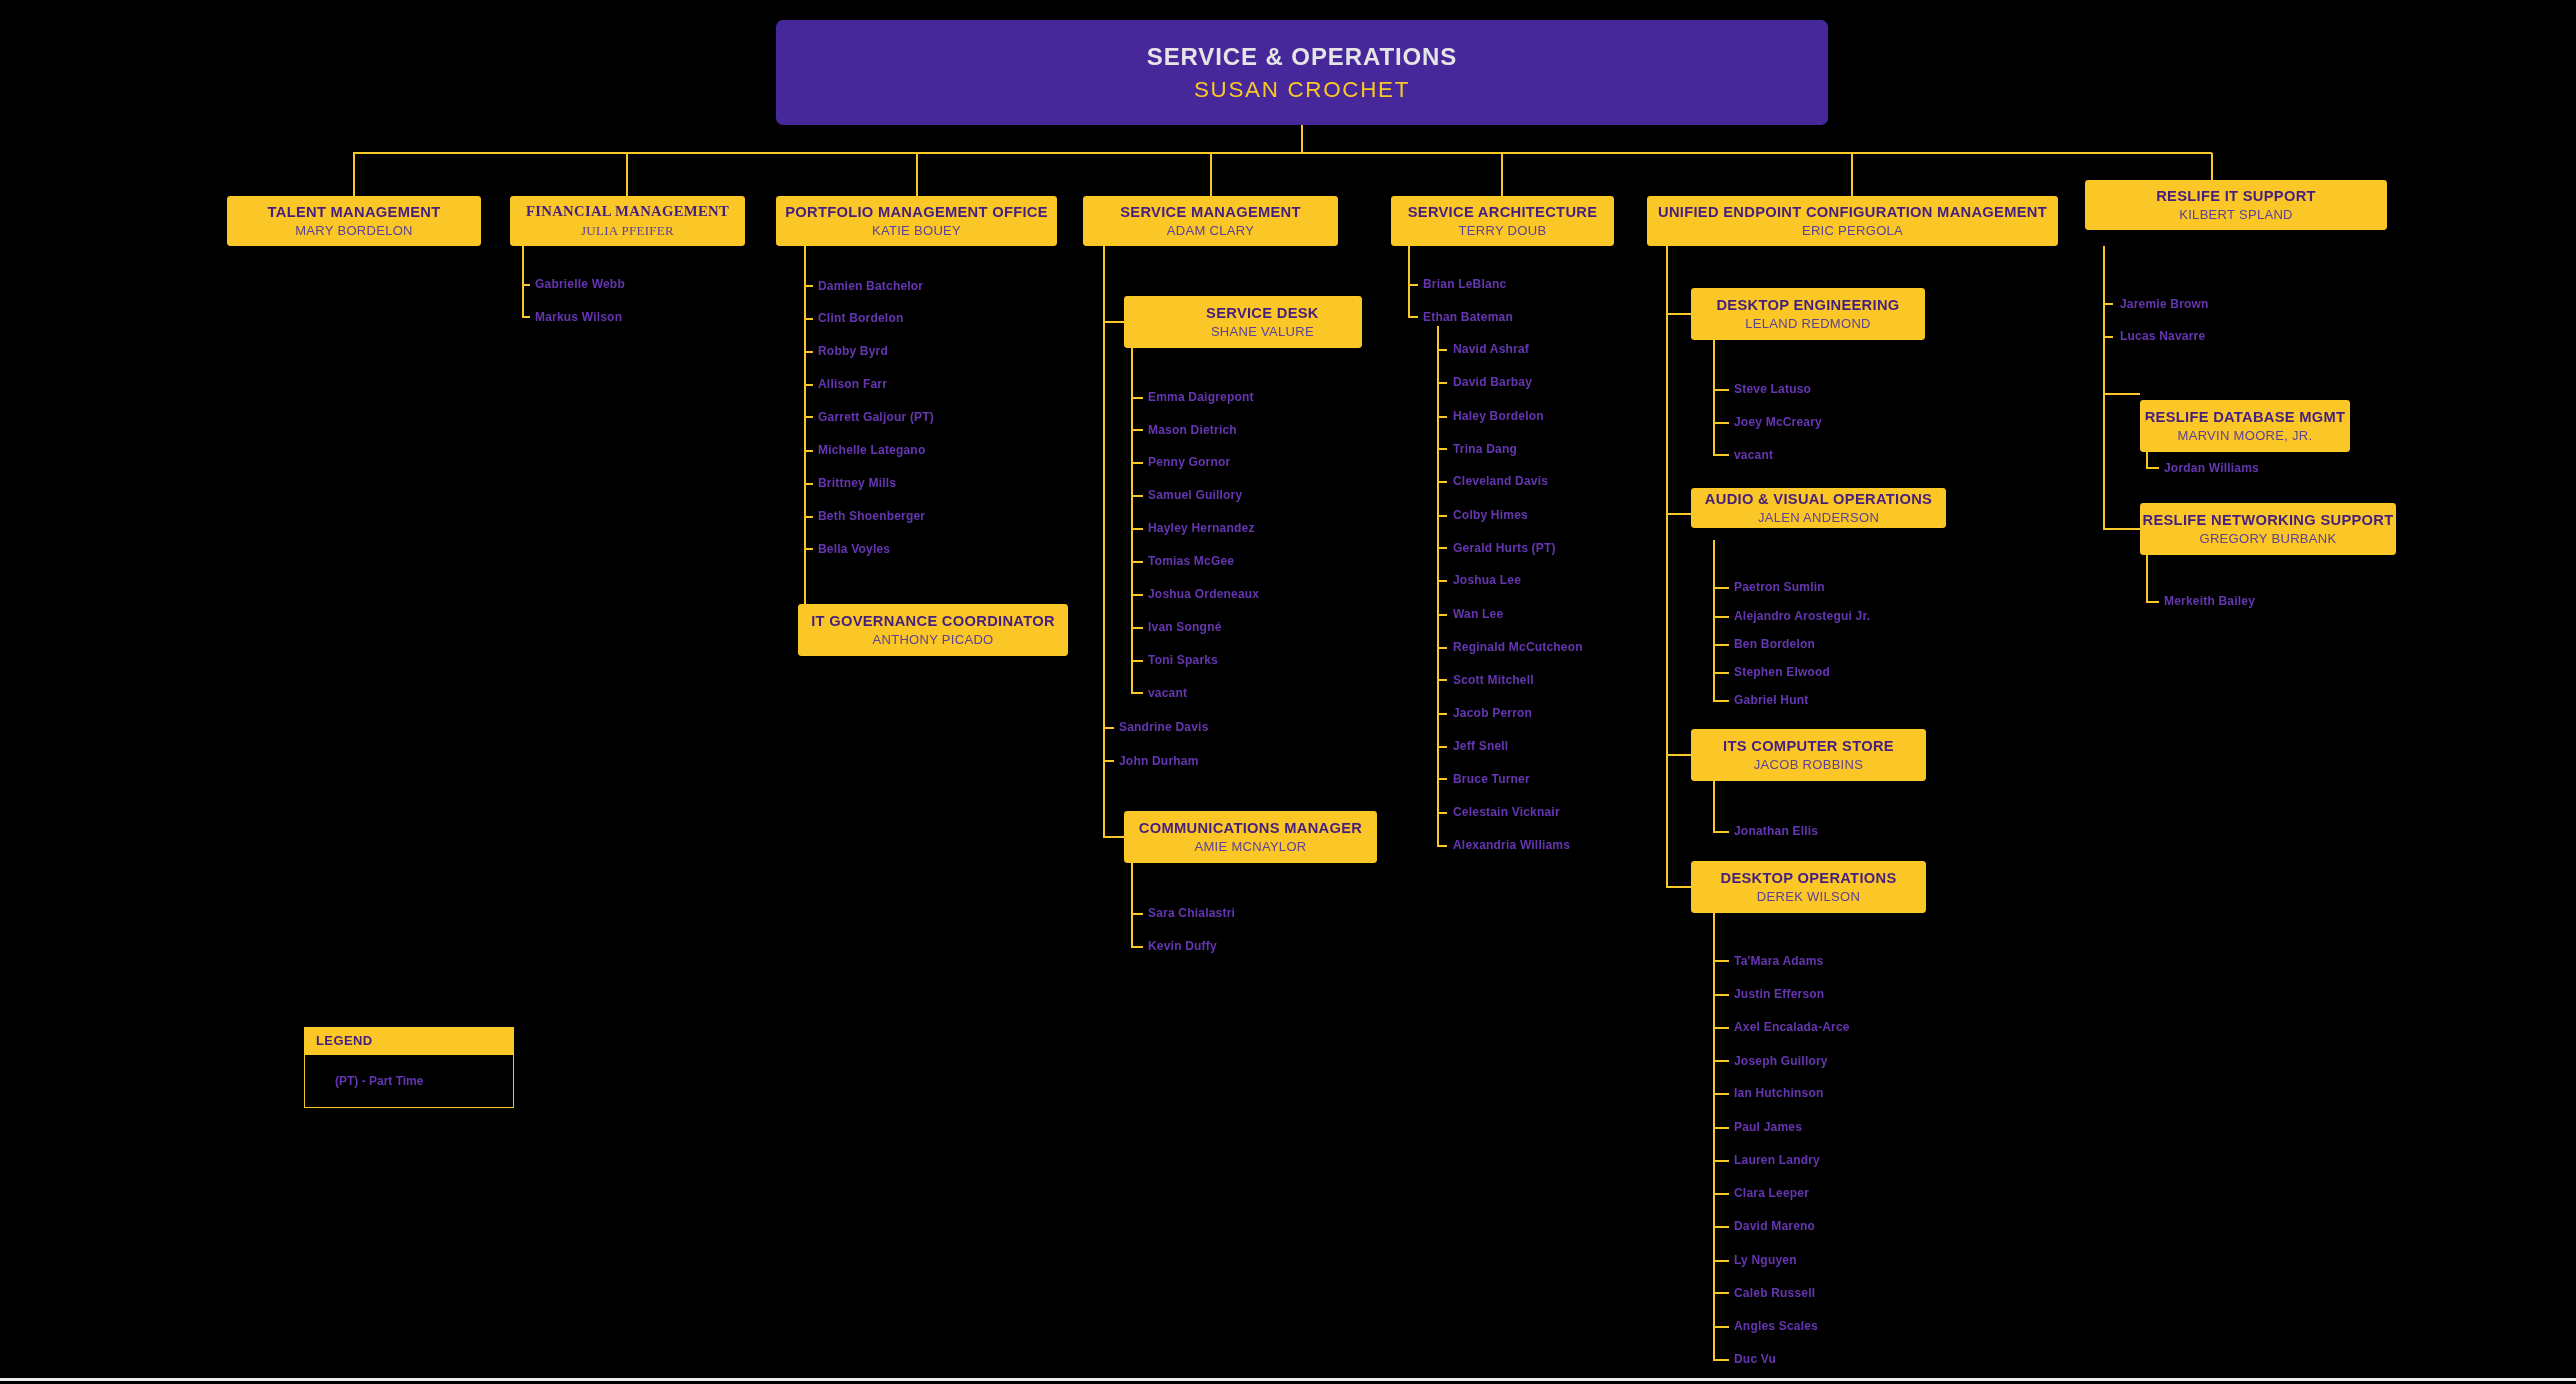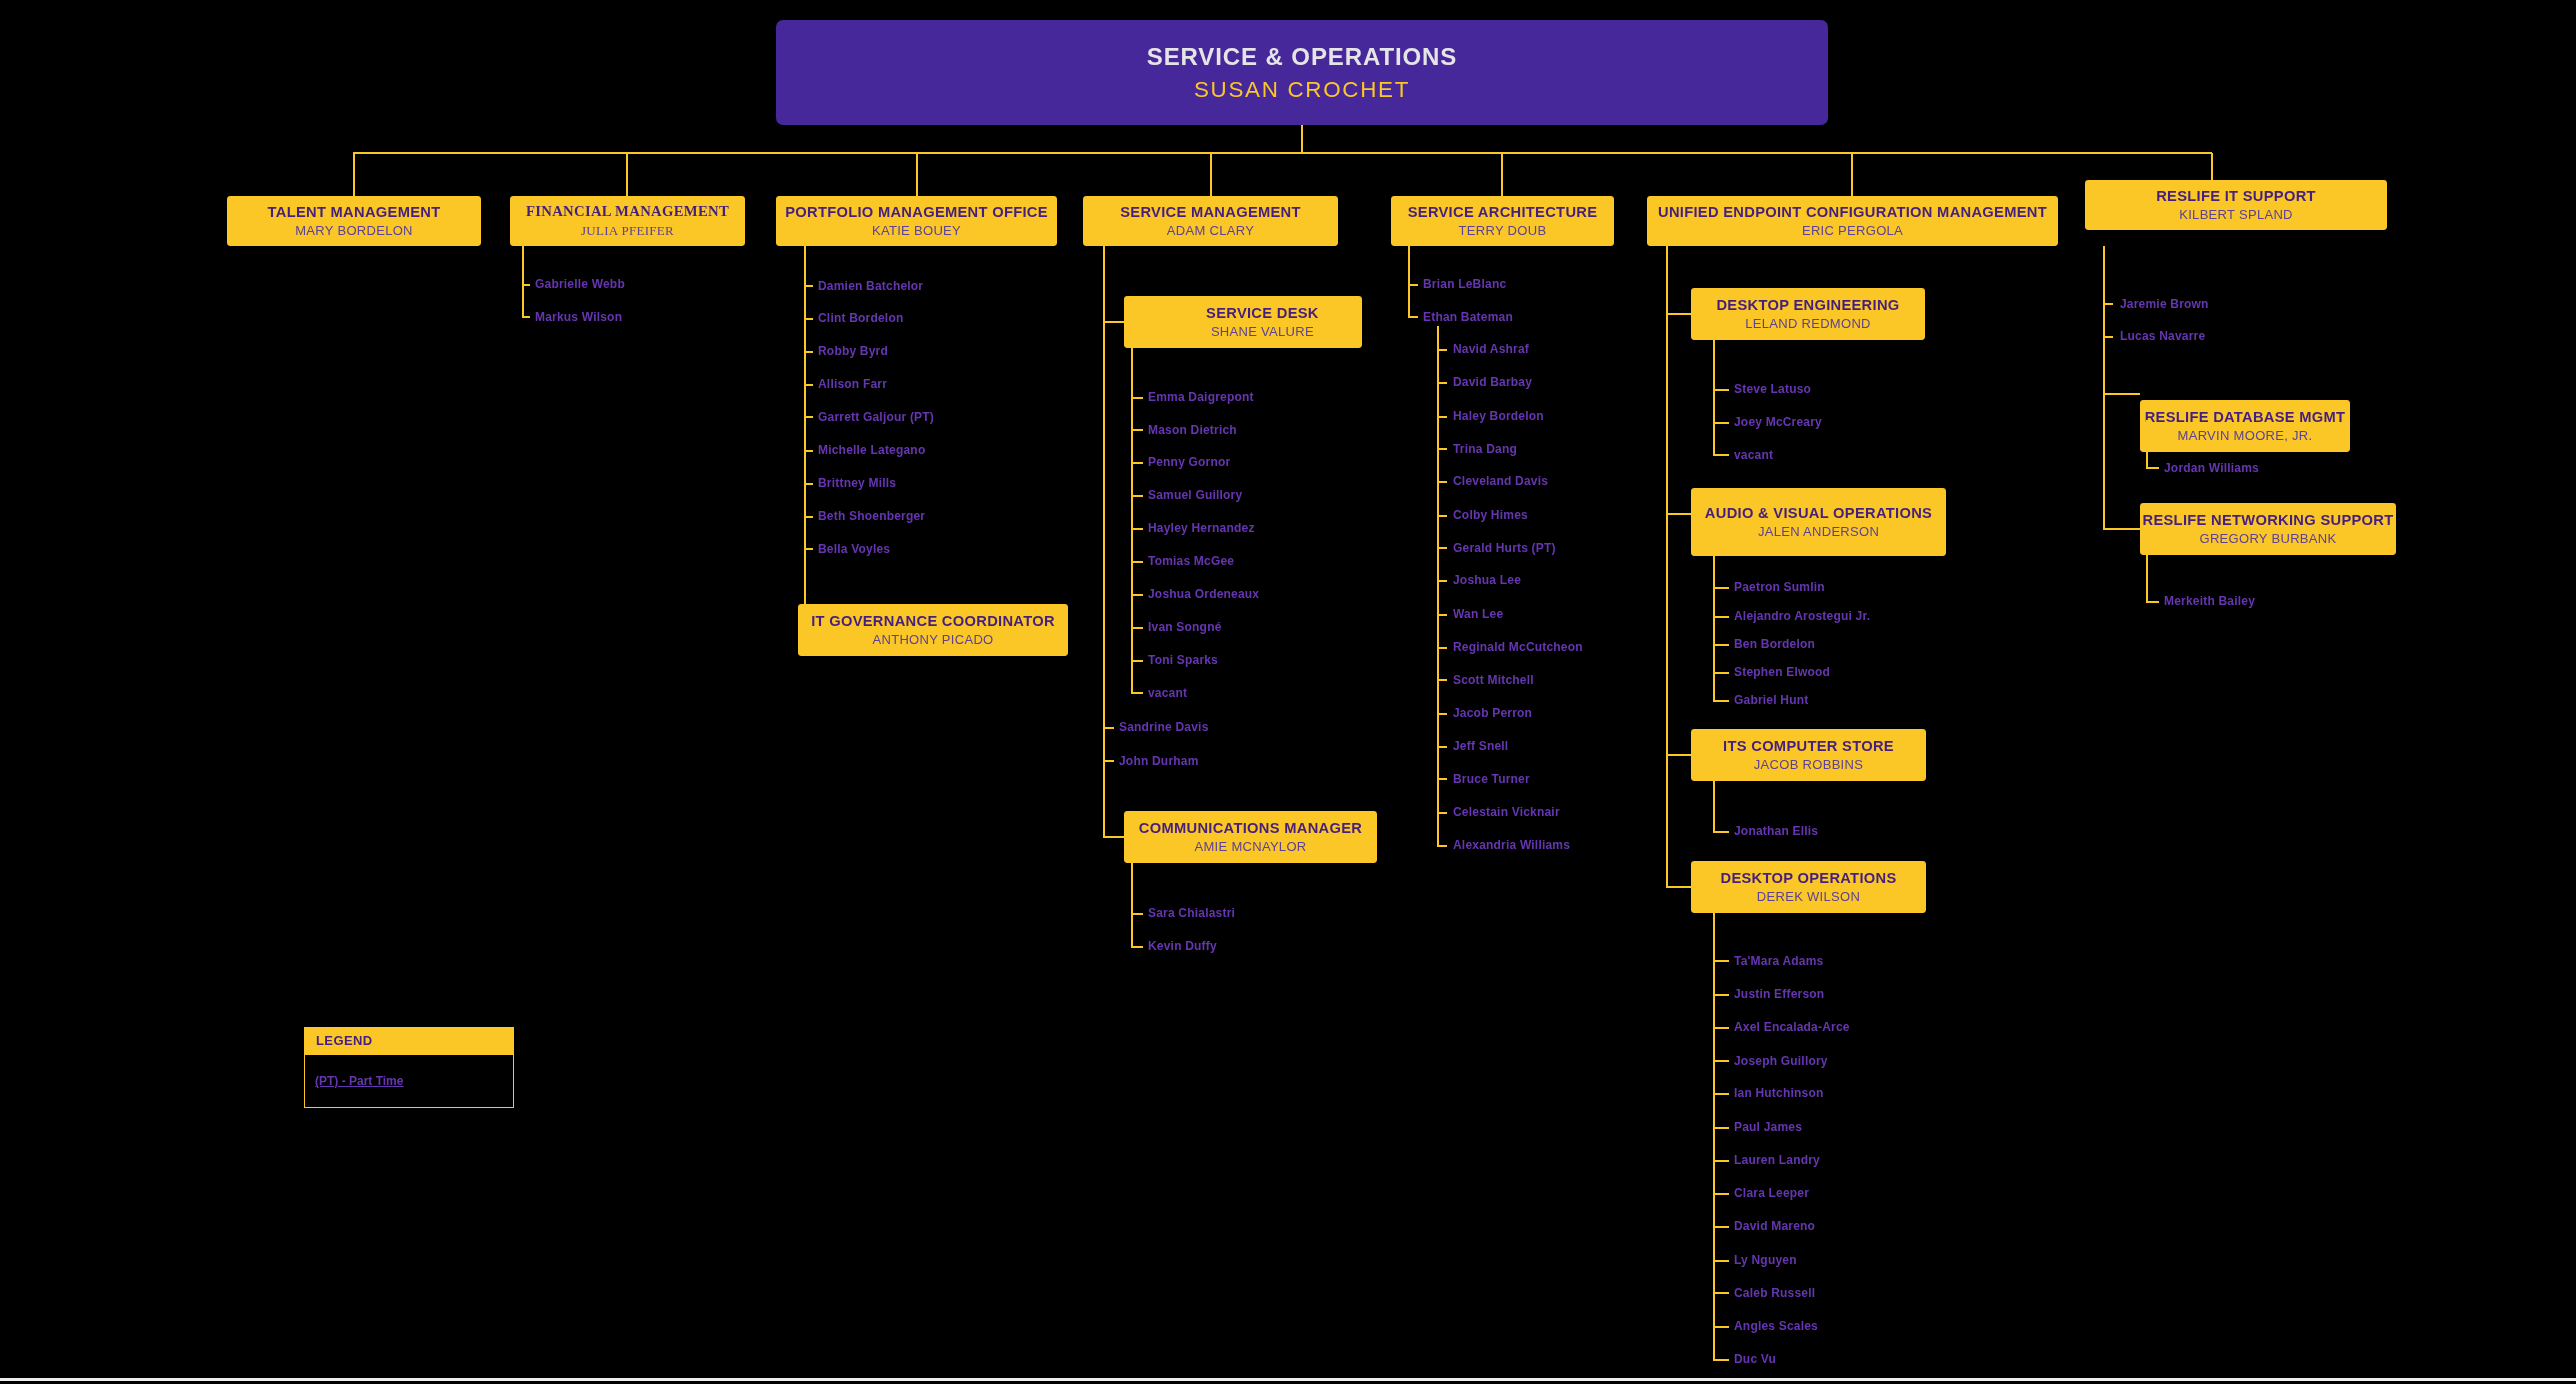--- a/index.html
+++ b/index.html
@@ -35,22 +35,22 @@
   }
   .hl,.vl{position:absolute;background:var(--gold);}
   #legend-head{
     position:absolute;left:304px;top:1027px;width:210px;height:27px;background:var(--gold);
     color:var(--box-title);font-weight:bold;font-size:13px;letter-spacing:0.4px;
     display:flex;align-items:center;padding-left:12px;box-sizing:border-box;
   }
   #legend-body{
     position:absolute;left:304px;top:1054px;width:210px;height:54px;
     border:1.7px solid var(--gold);box-sizing:border-box;background:#000;
-    display:flex;align-items:center;padding-left:10px;
-    color:var(--member);font-size:12px;font-weight:600;text-decoration:underline;
+    display:flex;align-items:center;padding-left:30px;
+    color:var(--member);font-size:12px;font-weight:600;
   }
   #page-edge{position:absolute;left:0;top:1378px;width:2576px;height:2.6px;background:var(--edge);}
 </style>
 </head>
 <body>
 
 <div id="canvas">
 
   <div id="root-box" class="rootbox">
     <div class="t">SERVICE &amp; OPERATIONS</div>
@@ -213,21 +213,21 @@
       <div class="n">LELAND REDMOND</div>
     </div>
     <div class="vl" style="left: 1713px; top: 340px; width: 1.7px; height: 116px;"></div>
     <div class="hl" style="left: 1713px; top: 389px; width: 15.5px; height: 1.7px;"></div>
     <div class="person" style="left: 1734px; top: 381px;">Steve Latuso</div>
     <div class="hl" style="left: 1713px; top: 422px; width: 15.5px; height: 1.7px;"></div>
     <div class="person" style="left: 1734px; top: 414px;">Joey McCreary</div>
     <div class="hl" style="left: 1713px; top: 454px; width: 15.5px; height: 1.7px;"></div>
     <div class="person" style="left: 1734px; top: 447px;">vacant</div>
     <div class="hl" style="left: 1666px; top: 513px; width: 25px; height: 1.7px;"></div>
-    <div class="gbox" style="left: 1691px; top: 488px; width: 255px; height: 68px;">
+    <div class="gbox" style="left: 1691px; top: 488px; width: 255px; height: 40px;">
       <div class="t">AUDIO &amp; VISUAL OPERATIONS</div>
       <div class="n">JALEN ANDERSON</div>
     </div>
     <div class="vl" style="left: 1713px; top: 540px; width: 1.7px; height: 162px;"></div>
     <div class="hl" style="left: 1713px; top: 587px; width: 15.5px; height: 1.7px;"></div>
     <div class="person" style="left: 1734px; top: 579px;">Paetron Sumlin</div>
     <div class="hl" style="left: 1713px; top: 616px; width: 15.5px; height: 1.7px;"></div>
     <div class="person" style="left: 1734px; top: 608px;">Alejandro Arostegui Jr.</div>
     <div class="hl" style="left: 1713px; top: 644px; width: 15.5px; height: 1.7px;"></div>
     <div class="person" style="left: 1734px; top: 636px;">Ben Bordelon</div>

